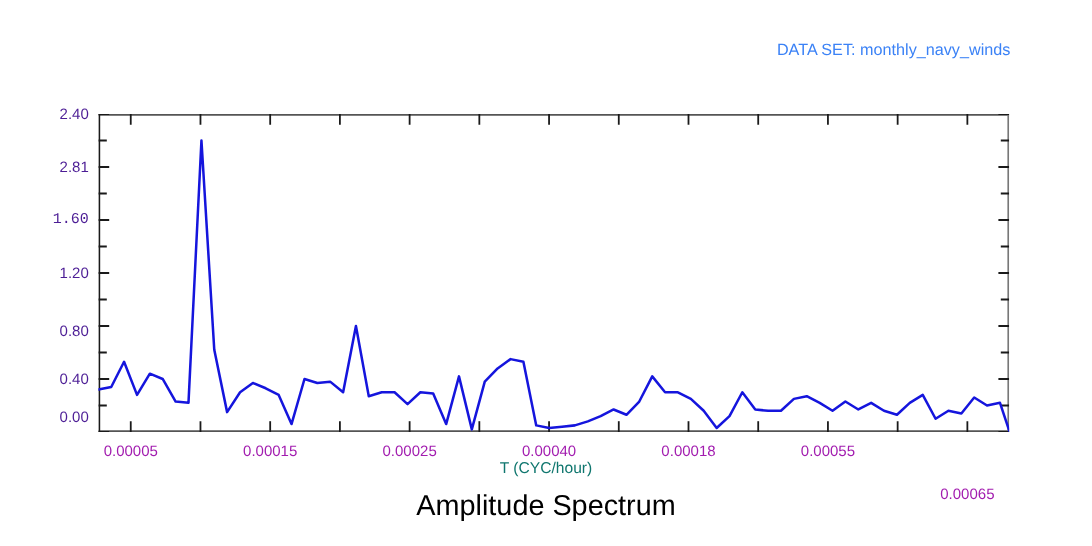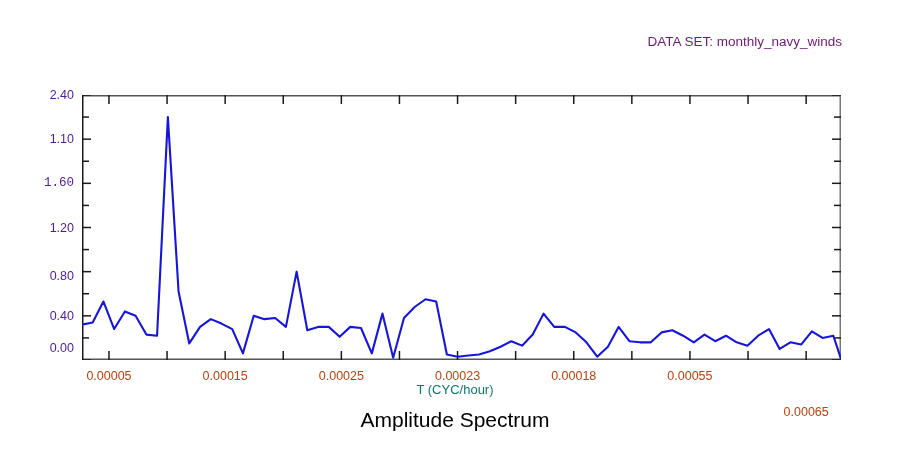--- a/index.html
+++ b/index.html
@@ -14,21 +14,21 @@
     font-family: "Liberation Sans", sans-serif;
     color: #000000;
     overflow: hidden;
   }
   #dataset-label {
     position: absolute;
     right: 68px;
     top: 34px;
     font-size: 13.5px;
     line-height: 16px;
-    color: #701a75;
+    color: #3b82f6;
     white-space: nowrap;
   }
   #plot-area {
     position: absolute;
     left: 82px;
     top: 95px;
     width: 759px;
     height: 265px;
   }
   #chart-svg {
@@ -42,39 +42,39 @@
     line-height: 14px;
     text-align: right;
     color: #4c1d95;
     white-space: nowrap;
   }
   .xtick-label {
     position: absolute;
     font-size: 12.5px;
     line-height: 14px;
     text-align: center;
-    color: #c2410c;
+    color: #a21caf;
     white-space: nowrap;
   }
   #xaxis-title {
     position: absolute;
     top: 382px;
     left: 0;
     width: 910px;
     text-align: center;
     font-size: 13px;
     color: #0f766e;
   }
   #chart-title {
     position: absolute;
     top: 408px;
     left: 0;
     width: 910px;
     text-align: center;
-    font-size: 21px;
+    font-size: 24px;
     color: #000000;
   }
 </style>
 </head>
 <body>
 
 <div id="dataset-label">DATA SET: monthly_navy_winds</div>
 
 <div id="plot-area">
   <svg id="chart-svg" width="759" height="265" viewBox="0 0 759 265">
@@ -139,28 +139,28 @@
         <line x1="759" y1="22.083333333333314" x2="752" y2="22.083333333333314" stroke="#1a1a1a" stroke-width="1.5"></line>
       </g>
     <polyline id="data-line" fill="none" stroke="#1515DD" stroke-width="2.1" stroke-linejoin="round" stroke-linecap="round" points="0.00,229.67 10.69,227.46 21.38,206.48 32.19,234.08 42.88,216.42 53.57,220.83 64.37,239.60 75.06,240.71 85.87,22.08 96.56,196.54 107.25,248.44 118.06,231.88 128.75,224.15 139.44,228.56 150.24,234.08 160.93,258.38 171.74,220.83 182.43,224.15 193.12,223.04 203.93,231.88 214.62,176.67 225.31,235.19 236.11,231.88 246.80,231.88 257.61,241.81 268.30,231.88 278.99,232.98 289.80,258.38 300.49,218.63 311.18,262.79 321.98,223.04 332.67,212.00 343.48,204.27 354.17,206.48 364.86,259.48 375.67,261.69 386.36,260.58 397.05,259.48 407.85,256.17 418.54,251.75 429.35,246.23 440.04,250.65 450.73,239.60 461.54,218.63 472.23,231.88 482.92,231.88 493.72,237.40 504.41,247.33 515.22,261.69 525.91,251.75 536.60,231.88 547.40,246.23 558.10,247.33 568.79,247.33 579.59,237.40 590.28,235.19 601.09,240.71 611.78,247.33 622.47,239.60 633.27,246.23 643.96,240.71 654.65,247.33 665.46,250.65 676.15,240.71 686.96,234.08 697.65,253.96 708.34,247.33 719.14,249.54 729.83,236.29 740.52,242.92 751.33,240.71 759.00,263.90"></polyline>
   </svg>
   <div id="ytick-labels">
       <div class="ytick-label" style="width: 44px; left: -52px; top: 246px;">0.00</div>
       <div class="ytick-label" style="width: 44px; left: -52px; top: 213.833px;">0.40</div>
       <div class="ytick-label" style="width: 44px; left: -52px; top: 174px;">0.80</div>
       <div class="ytick-label" style="width: 44px; left: -52px; top: 125.5px;">1.20</div>
       <div class="ytick-label" style="width: 44px; left: -52px; top: 81.3333px; font-family: Liberation Mono, monospace;">1.60</div>
-      <div class="ytick-label" style="width: 44px; left: -52px; top: 37.1667px;">1.10</div>
+      <div class="ytick-label" style="width: 44px; left: -52px; top: 37.1667px;">2.81</div>
       <div class="ytick-label" style="width: 44px; left: -52px; top: -7px;">2.40</div>
     </div>
   <div id="xtick-labels">
       <div class="xtick-label" style="width: 90px; left: -18.0423px; top: 274px;">0.00005</div>
       <div class="xtick-label" style="width: 90px; left: 98.1549px; top: 274px;">0.00015</div>
       <div class="xtick-label" style="width: 90px; left: 214.352px; top: 274px;">0.00025</div>
-      <div class="xtick-label" style="width: 90px; left: 330.549px; top: 274px;">0.00023</div>
+      <div class="xtick-label" style="width: 90px; left: 330.549px; top: 274px;">0.00040</div>
       <div class="xtick-label" style="width: 90px; left: 446.746px; top: 274px;">0.00018</div>
       <div class="xtick-label" style="width: 90px; left: 562.944px; top: 274px;">0.00055</div>
       <div class="xtick-label" style="width: 90px; left: 679.141px; top: 274px; margin-top: 36px;">0.00065</div>
     </div>
 </div>
 
 <div id="xaxis-title">T (CYC/hour)</div>
 <div id="chart-title">Amplitude Spectrum</div>
 
 </body></html>

